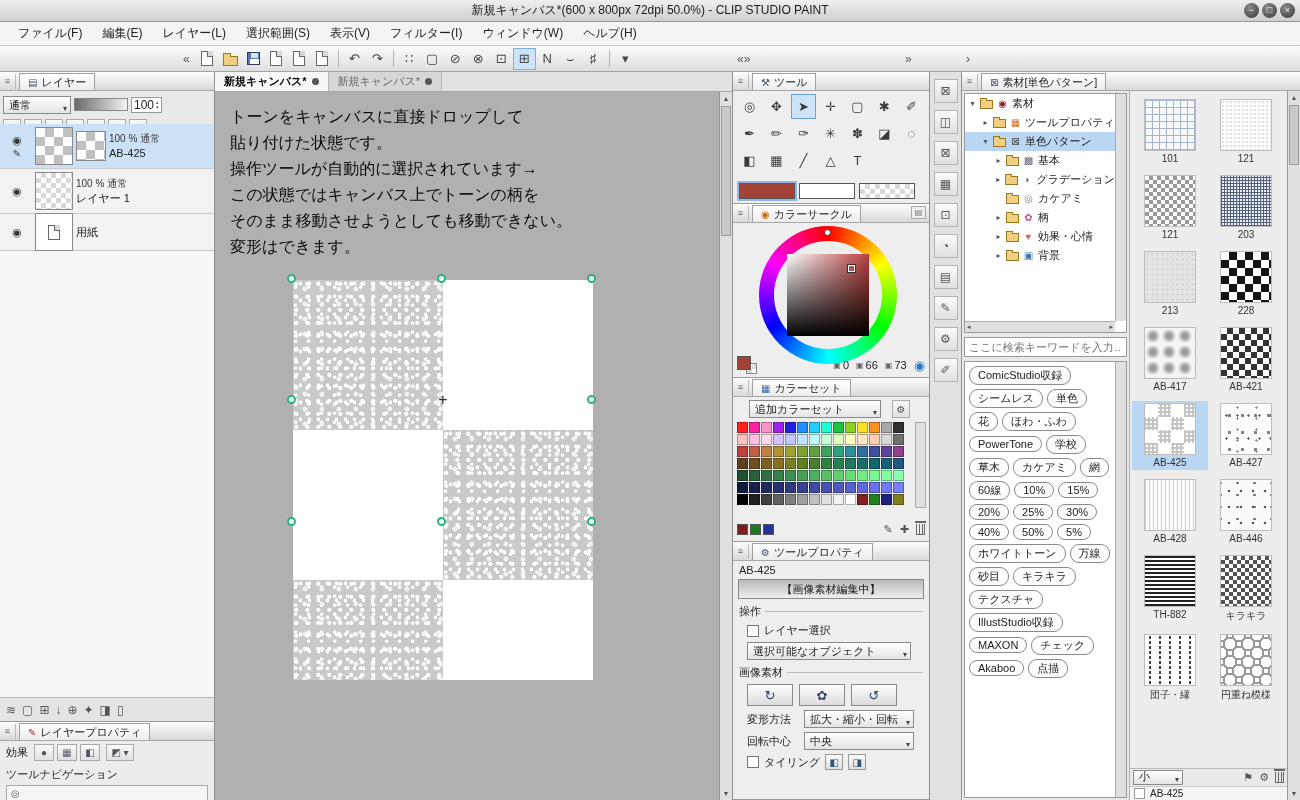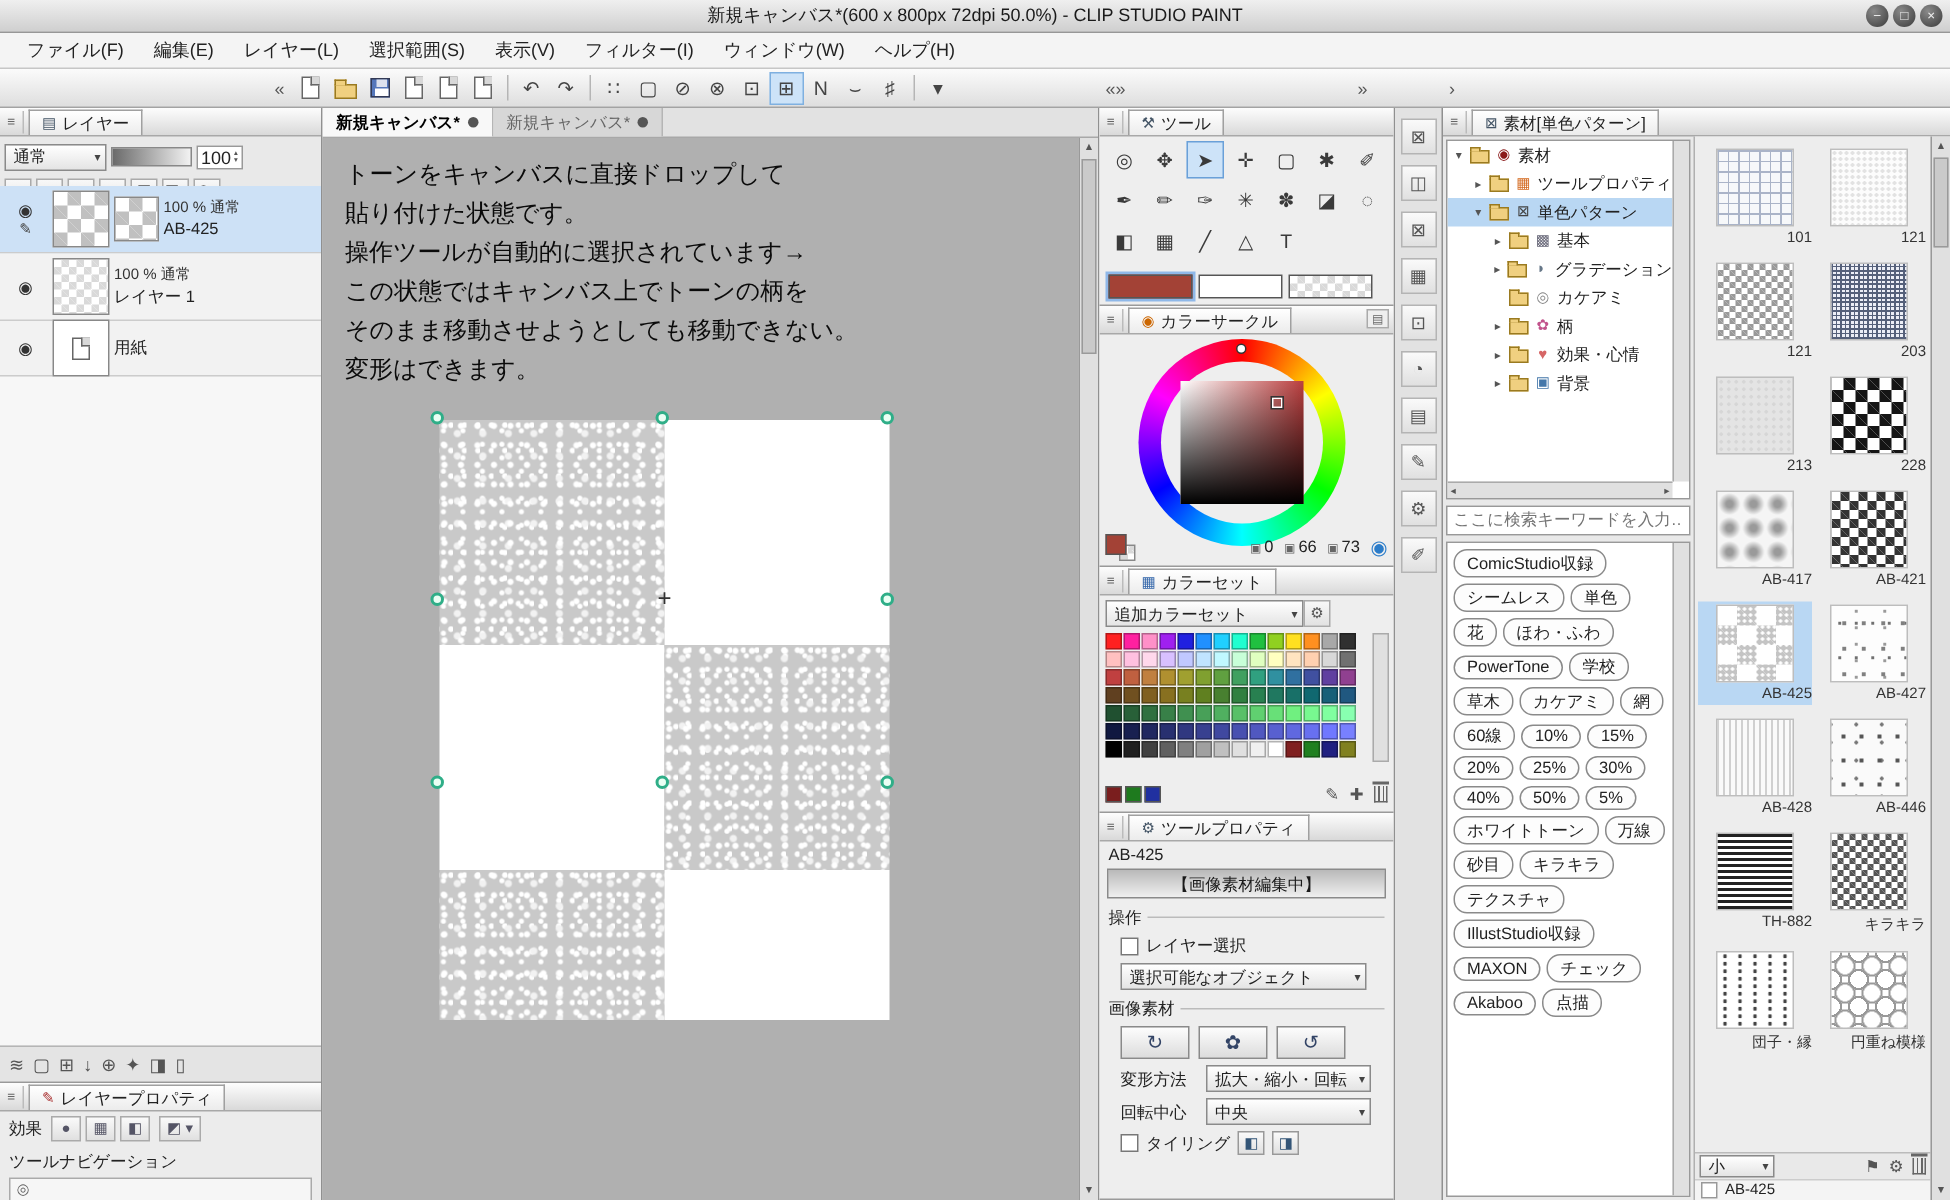--- a/index.html
+++ b/index.html
@@ -30,21 +30,21 @@
   .ic-floppy::after{content:"";position:absolute;bottom:0;left:2px;width:9px;height:5px;background:#fff;}
   .ic-trash{width:9px;height:11px;border:1px solid #666;border-top:none;position:relative;background:linear-gradient(90deg,rgba(0,0,0,0) 2px,#666 2px 3px,rgba(0,0,0,0) 3px 5px,#666 5px 6px,rgba(0,0,0,0) 6px);}
   .ic-trash::before{content:"";position:absolute;top:-3px;left:-2px;right:-2px;height:2px;background:#666;}
 
   
   .pan-head{height:19px;background:linear-gradient(#fdfdfd,#d9d9d9);border-bottom:1px solid #a8a8a8;display:flex;align-items:flex-end;position:relative;}
   .pan-menu-btn{width:16px;height:15px;margin-bottom:1px;border-right:1px solid #bbb;font-size:9px;color:#666;text-align:center;line-height:15px;}
   .pan-tab{background:linear-gradient(#ffffff,#ececec);border:1px solid #a0a0a0;border-bottom:none;height:17px;margin-left:3px;padding:0 8px;font-size:11px;display:flex;gap:4px;align-items:center;white-space:nowrap;}
   .pan-tab .ticon{font-size:10px;color:#456;}
   .pan-head-btn{position:absolute;right:3px;bottom:3px;width:15px;height:13px;border:1px solid #aaa;background:#eee;font-size:8px;line-height:12px;text-align:center;color:#666;}
-  .ddl{border:1px solid #8a8a8a;background:linear-gradient(#ffffff,#e4e4e4);height:18px;display:flex;align-items:center;padding:0 3px 0 5px;font-size:11px;white-space:nowrap;overflow:hidden;}
+  .ddl{border:1px solid #8a8a8a;background:linear-gradient(#ffffff,#e4e4e4);height:18px;display:flex;align-items:flex-end;padding:0 3px 0 5px;font-size:11px;white-space:nowrap;overflow:hidden;}
   .ddl .lab{flex:1;overflow:hidden;text-overflow:ellipsis;white-space:nowrap;}
   .ddl .arr{font-size:8px;color:#444;margin-left:3px;}
   .cb{width:12px;height:12px;border:1px solid #777;background:#fff;flex:0 0 auto;}
 
   
   #layers-col{position:absolute;left:0;top:72px;width:215px;height:728px;background:#ececec;border-right:1px solid #909090;}
   #layer-controls{padding:2px 3px;border-bottom:1px solid #bbb;background:#e9e9e9;}
   .lrow{display:flex;align-items:center;gap:3px;height:23px;}
   .mini-strip{width:54px;height:13px;border:1px solid #888;background:linear-gradient(90deg,#6a6a6a,#f2f2f2);}
   .opa-box{display:flex;align-items:center;border:1px solid #999;background:#fff;height:16px;padding:0 2px;gap:2px;}
@@ -109,21 +109,21 @@
   #circle-vals{position:absolute;left:4px;right:4px;bottom:2px;height:20px;display:flex;align-items:center;}
   .cur-wrap{position:relative;width:26px;height:19px;}
   .cur-alpha{position:absolute;left:9px;top:7px;width:11px;height:11px;border:1px solid #888;}
   .cur-main{position:absolute;left:0;top:0;width:14px;height:14px;border:1px solid #555;}
   #circle-vals-items{display:flex;gap:7px;margin-left:auto;align-items:center;}
   .cv{display:flex;align-items:center;gap:2px;}
   .cv-i{font-size:8px;color:#666;}
   .cv-v{font-size:11px;}
   #wheel-toggle{font-size:13px;color:#2b7cc9;margin-left:7px;}
   #set-panel{top:306px;height:164px;}
-  #set-controls{display:flex;align-items:center;gap:0;padding:3px 4px 2px;}
+  #set-controls{display:flex;align-items:center;gap:11px;padding:3px 4px 2px;margin-left:12px;}
   #palette{position:absolute;left:4px;top:44px;width:169px;display:flex;flex-wrap:wrap;gap:1px;}
   .sw{width:11px;height:11px;border:1px solid rgba(0,0,0,.3);}
   #palette-scroll{position:absolute;right:3px;top:44px;width:11px;height:86px;background:#e0e0e0;border:1px solid #aaa;}
   #set-bottom{position:absolute;left:4px;right:4px;bottom:3px;height:18px;display:flex;align-items:center;gap:3px;}
   .sw2{width:11px;height:11px;border:1px solid #555;}
   #set-bottom-icons{margin-left:auto;display:flex;gap:7px;align-items:center;}
   .mini-btn{font-size:11px;color:#555;display:flex;align-items:center;}
   #prop-panel{top:470px;height:258px;}
   .prop-name{font-size:11px;margin:3px 6px 0;}
   .banner{height:20px;margin:3px 5px;background:linear-gradient(#b9b9b9,#efefef);border:1px solid #8a8a8a;display:flex;align-items:center;justify-content:center;font-size:11px;color:#1a1a1a;}
@@ -155,21 +155,21 @@
   .tree-vscroll{position:absolute;right:0;top:0;bottom:11px;width:11px;background:#e0e0e0;border-left:1px solid #aaa;}
   .tree-hscroll{position:absolute;left:0;right:11px;bottom:0;height:11px;background:#e0e0e0;border-top:1px solid #aaa;display:flex;justify-content:space-between;align-items:center;font-size:7px;color:#555;padding:0 2px;}
   #search-row{position:absolute;left:2px;right:2px;top:246px;height:20px;}
   #search-input{width:100%;height:100%;border:1px solid #999;font-size:11px;padding:0 4px;color:#888;background:#fff;font-family:inherit;}
   #tags-box{position:absolute;left:2px;right:2px;top:270px;bottom:2px;background:#fff;border:1px solid #999;overflow:hidden;}
   #tags-flow{position:absolute;left:2px;top:2px;right:13px;bottom:0;overflow:hidden;}
   .tag{display:inline-block;border:1px solid #8a8a8a;border-radius:9px;padding:1px 8px;margin:2px;font-size:11px;background:#fdfdfd;color:#222;}
   .tags-vscroll{position:absolute;right:0;top:0;bottom:0;width:11px;background:#e0e0e0;border-left:1px solid #aaa;}
   #mat-right{position:absolute;left:168px;top:19px;right:13px;bottom:0;background:#ededed;}
   #thumb-grid{position:absolute;left:2px;top:4px;right:0;bottom:34px;display:flex;flex-wrap:wrap;align-content:flex-start;overflow:hidden;}
-  .thumb-cell{width:76px;margin:2px 0 5px;text-align:right;padding:2px 0;}
+  .thumb-cell{width:76px;margin:2px 0 5px;text-align:center;padding:2px 0;}
   .thumb-cell.sel{background:#b9d7f3;}
   .thumb-img{width:52px;height:52px;margin:0 auto;border:1px solid #bdbdbd;background:#fff;overflow:hidden;}
   .thumb-label{font-size:10px;color:#333;margin-top:2px;overflow:hidden;white-space:nowrap;text-overflow:ellipsis;}
   #mat-bottom{position:absolute;left:0;right:0;bottom:14px;height:18px;background:#e9e9e9;border-top:1px solid #bbb;display:flex;align-items:center;gap:4px;padding:0 3px;}
   #size-ddl{width:50px;height:15px;}
   #mat-bottom-icons{margin-left:auto;display:flex;gap:6px;align-items:center;}
   #mat-selected{position:absolute;left:0;right:0;bottom:0;height:14px;background:#f4f4f4;border-top:1px solid #ccc;display:flex;align-items:center;gap:5px;padding:0 4px;font-size:10px;overflow:hidden;}
   #mat-selected .mini-thumb{width:11px;height:11px;border:1px solid #999;}
   #mat-vscroll{position:absolute;right:0;top:19px;bottom:0;width:13px;background:#e0e0e0;border-left:1px solid #999;}
 

